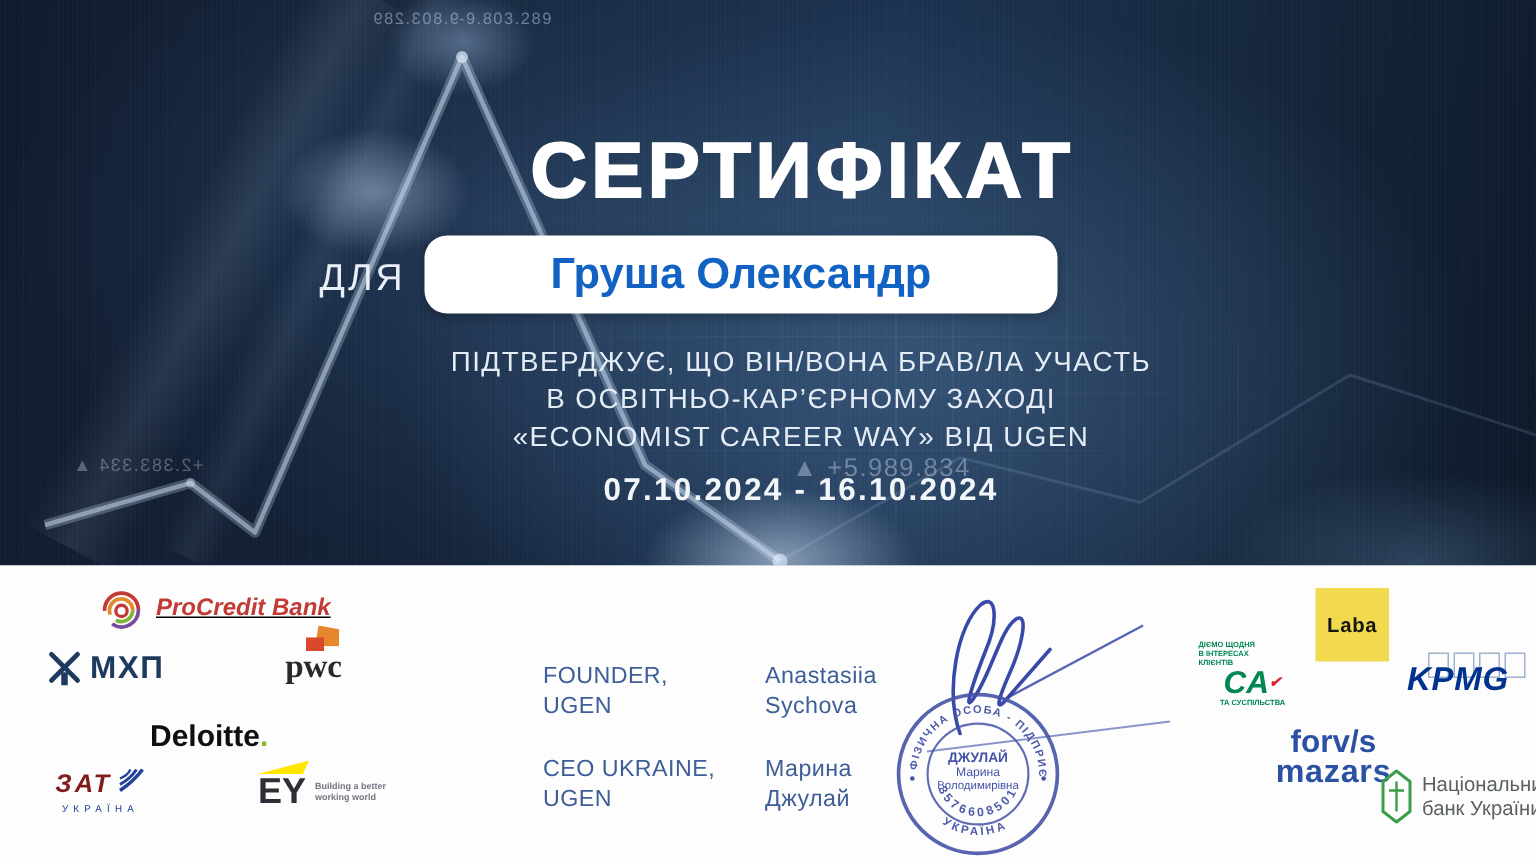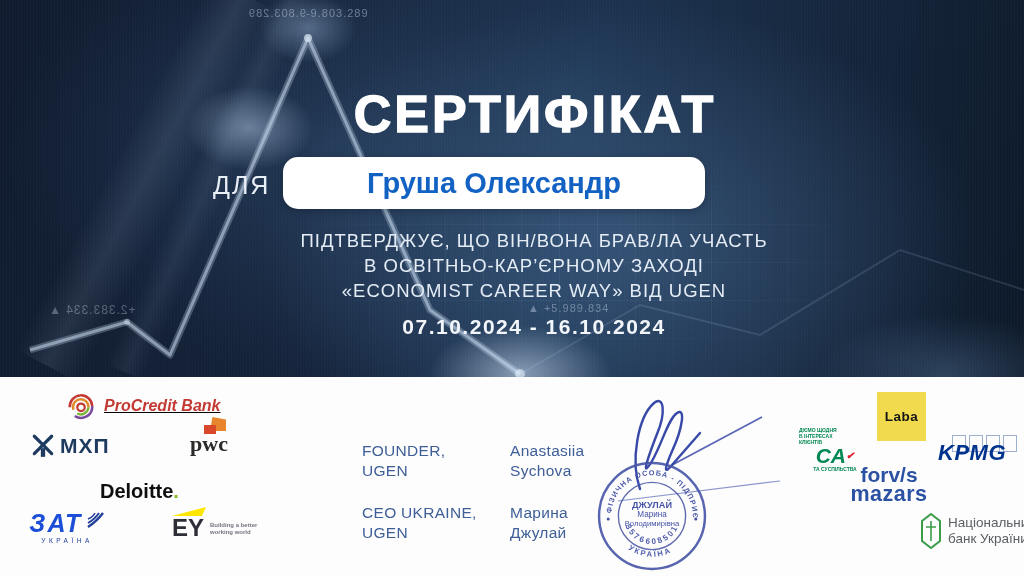--- a/index.html
+++ b/index.html
@@ -28,21 +28,21 @@
     -webkit-mask-image:radial-gradient(closest-side at 45% 65%, #000 40%, transparent 100%);
             mask-image:radial-gradient(closest-side at 45% 65%, #000 40%, transparent 100%);}
   .ray{position:absolute;left:110px;top:-30px;width:70px;height:420px;
     transform:rotate(28deg);
     background:linear-gradient(90deg,transparent,rgba(200,220,245,.10),transparent);}
   .ray2{left:190px;width:40px;transform:rotate(24deg);opacity:.7;}
   .chart-svg{position:absolute;inset:0;}
   .ticker{position:absolute;color:rgba(195,210,232,.48);font-size:11px;
     letter-spacing:1px;white-space:nowrap;}
   .ticker-top{left:248px;top:7px;}
-  .ticker-mid{left:528px;top:302px;font-size:11px;color:rgba(205,220,240,.42);}
+  .ticker-mid{left:528px;top:302px;font-size:17px;color:rgba(205,220,240,.42);}
   .ticker-left{left:48px;top:303px;font-size:12px;color:rgba(205,220,240,.35);}
   .mirror{display:inline-block;transform:scaleX(-1);}
   
   .cert-title{position:absolute;left:0;top:84px;width:1024px;text-align:center;
     padding-left:46px;color:#fff;font-size:52px;font-weight:bold;
     letter-spacing:3px;-webkit-text-stroke:1.4px #ffffff;}
   .for-label{position:absolute;left:213px;top:171px;color:#e9eff7;font-size:25px;
     letter-spacing:2px;}
   .name-box{position:absolute;left:283px;top:157px;width:422px;height:52px;
     background:#fff;border-radius:15px;box-shadow:0 2px 8px rgba(0,0,0,.25);
@@ -63,21 +63,21 @@
   .pwc{left:174px;top:40px;width:54px;display:flex;flex-direction:column;align-items:flex-end;}
   .pwc .mark{width:24px;height:17px;position:relative;margin-right:2px;}
   .pwc .m1{position:absolute;right:0;top:0;width:16px;height:14px;background:#e8862d;
            clip-path:polygon(15% 0,100% 18%,100% 100%,0 100%);}
   .pwc .m2{position:absolute;right:10px;top:8px;width:12px;height:9px;background:#d9482b;}
   .pwc .txt{font-family:"Liberation Serif",serif;font-weight:bold;font-size:22px;color:#2b2a28;line-height:20px;}
   .deloitte{left:100px;top:103px;}
   .deloitte .txt{color:#0f0f0f;font-size:20px;font-weight:bold;}
   .deloitte .dot{color:#86bc25;font-size:20px;font-weight:bold;}
   .bat{left:26px;top:134px;width:82px;text-align:center;}
-  .bat .txt{color:#1d4ed8;font-size:25px;font-weight:bold;font-style:italic;
+  .bat .txt{color:#7f1d1d;font-size:17px;font-weight:bold;font-style:italic;
             letter-spacing:2px;line-height:24px;}
   .bat .sub{color:#23409a;font-size:6.5px;letter-spacing:3.5px;margin-top:1px;}
   .ey{left:172px;top:130px;display:flex;align-items:flex-end;gap:4px;}
   .ey .beam{width:34px;height:9px;background:#ffe600;
             clip-path:polygon(0 100%,100% 0,88% 100%);margin-bottom:1px;}
   .ey .txt{color:#2e2e38;font-size:24px;font-weight:bold;line-height:22px;}
   .ey .tag{color:#747480;font-size:6px;line-height:7px;font-weight:bold;padding-bottom:3px;}
   
   .sig-label{color:#3d5e97;font-size:15.5px;line-height:20px;letter-spacing:.3px;margin-top:19px;}
   .row1-role{left:362px;top:45px;}
@@ -94,21 +94,21 @@
   .ca{left:793px;top:50px;width:84px;text-align:center;}
   .ca .tag{color:#008752;font-size:5px;line-height:6px;font-weight:bold;text-align:left;margin-left:6px;}
   .ca .mark{color:#008752;font-size:21px;font-weight:bold;font-style:italic;line-height:21px;}
   .ca .chk{color:#d9232e;font-size:10px;vertical-align:top;}
   .ca .tagb{color:#008752;font-size:5px;line-height:6px;font-weight:bold;}
   .kpmg{left:938px;top:58px;width:84px;}
   .kpmg .boxes{display:flex;gap:3px;margin-left:14px;}
   .kpmg .bx{width:14px;height:17px;border:1.5px solid #9db1cf;}
   .kpmg .txt{color:#00338d;font-size:22px;font-weight:bold;font-style:italic;
              letter-spacing:.5px;margin-top:-12px;}
-  .forvis{left:841px;top:88px;width:96px;text-align:center;color:#2b51a3;font-weight:bold;}
+  .forvis{left:841px;top:108px;width:96px;text-align:center;color:#2b51a3;font-weight:bold;}
   .forvis .l1{font-size:21px;line-height:19px;}
   .forvis .l2{font-size:21.5px;line-height:20px;letter-spacing:.5px;}
   .agrosem{left:782px;top:140px;display:flex;align-items:center;gap:7px;}
   .agrosem .txt{color:#e03c31;font-size:19px;font-weight:bold;}
   .nbu{left:920px;top:136px;display:flex;align-items:center;gap:6px;}
   .nbu .txt{color:#5b6063;font-size:13.5px;line-height:16px;}
 </style>
 </head>
 <body>
 

